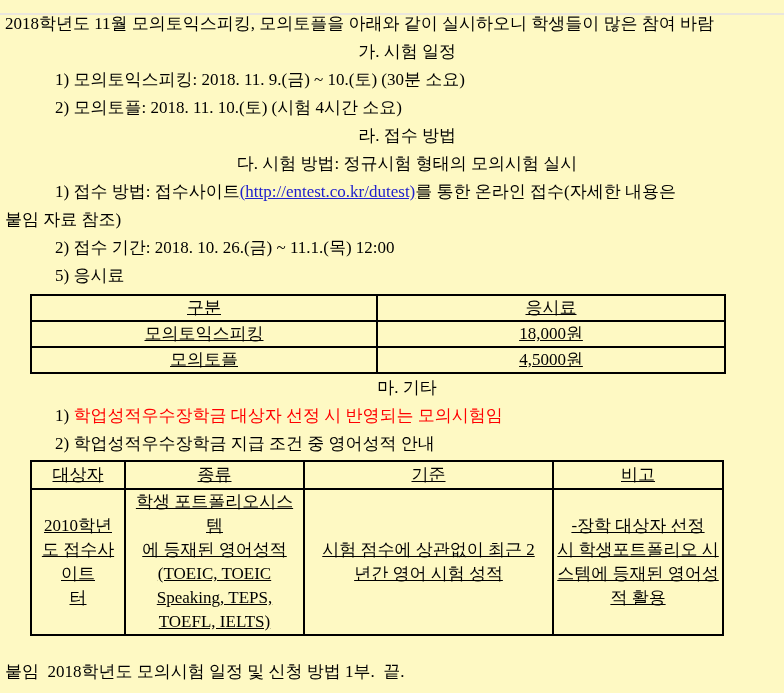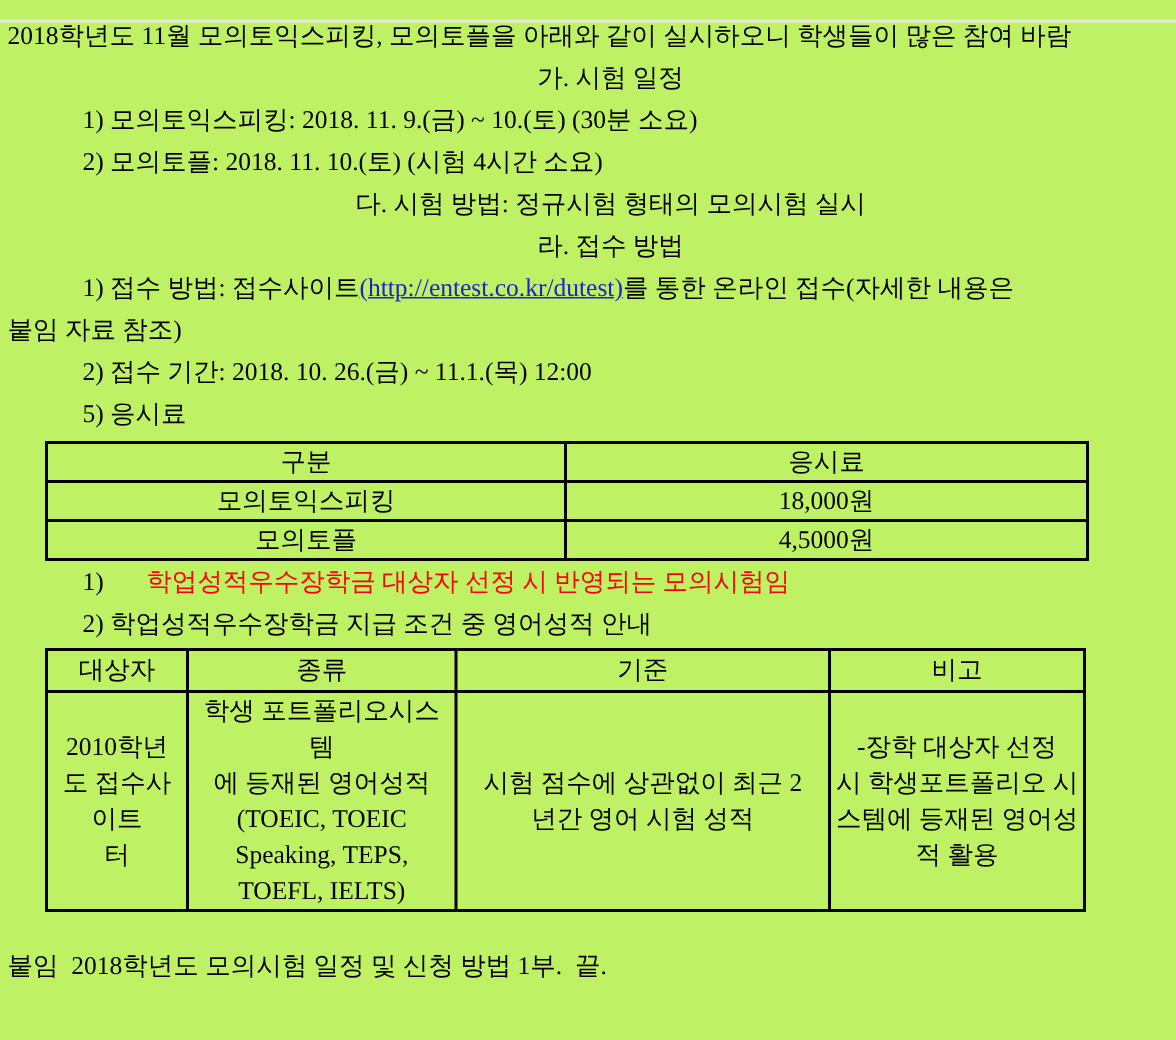--- a/index.html
+++ b/index.html
@@ -1,47 +1,48 @@
 <!DOCTYPE html>
 <html><head>
 <meta charset="utf-8">
 <style>
   html,body { margin:0; padding:0; background:#ffffff; }
   .page {
     position:relative;
     width:784px; height:693px;
     box-sizing:border-box;
     padding:10px 0 0 5px;
-    background:#bef264;
+    background:#fef9c3;
     font-family:"Liberation Serif","DejaVu Serif",serif;
     font-size:17px;
     color:#000000;
     overflow:hidden;
   }
   .top-stripe {
     position:absolute; left:0; top:13px;
     width:784px; height:2px;
     background:#EAE6DD;
   }
   .line { line-height:28px; white-space:nowrap; }
   .ind1 { padding-left:25px;text-align:center; }
   .ind2 { padding-left:50px; }
-  .red  { color:#ff0000;margin-left:24px; }
+  .red  { color:#ff0000; }
   a.doclink { color:#2020cc; text-decoration:underline;text-align:center; }
   table.doc {
     border-collapse:collapse;
     table-layout:fixed;
     margin-left:25px;
   }
   table.doc td {
     border:2px solid #000000;
     text-align:center;
     padding:0 2px;
     font-size:17px;
     overflow:hidden;
+    text-decoration:underline;
   }
   table.fee { width:694px; margin-top:4px; }
   table.fee td { height:24px; line-height:22px; }
   table.sch { width:692px; margin-top:2px;padding-left:11px; }
   table.sch td.hd { height:26px; line-height:24px; }
   table.sch td.bd {
     height:120px;
     line-height:24px;
     white-space:pre-line;
     vertical-align:middle;
@@ -58,22 +59,22 @@
 <div class="page">
 
   <div class="top-stripe"></div>
 
   <div class="line">2018학년도 11월 모의토익스피킹, 모의토플을 아래와 같이 실시하오니 학생들이 많은 참여 바람</div>
 
   <div class="line ind1">가. 시험 일정</div>
   <div class="line ind2">1) 모의토익스피킹: 2018. 11. 9.(금) ~ 10.(토) (30분 소요)</div>
   <div class="line ind2">2) 모의토플: 2018. 11. 10.(토) (시험 4시간 소요)</div>
 
+  <div class="line ind1">라. 접수 방법</div>
   <div class="line ind1">다. 시험 방법: 정규시험 형태의 모의시험 실시</div>
-  <div class="line ind1">라. 접수 방법</div>
 
   <div class="line ind2">
     <span>1) 접수 방법: 접수사이트</span><a class="doclink" href="#">(http://entest.co.kr/dutest)</a><span>를 통한 온라인 접수(자세한 내용은</span>
   </div>
   <div class="line">붙임 자료 참조)</div>
 
   <div class="line ind2">2) 접수 기간: 2018. 10. 26.(금) ~ 11.1.(목) 12:00</div>
   <div class="line ind2">5) 응시료</div>
 
   <table class="doc fee">
@@ -90,20 +91,21 @@
       <td>모의토익스피킹</td>
       <td>18,000원</td>
     </tr>
     <tr>
       <td>모의토플</td>
       <td>4,5000원</td>
     </tr>
   </tbody>
     </table>
 
+  <div class="line ind1">마. 기타</div>
   <div class="line ind2">
     <span>1) </span><span class="red">학업성적우수장학금 대상자 선정 시 반영되는 모의시험임</span>
   </div>
   <div class="line ind2">2) 학업성적우수장학금 지급 조건 중 영어성적 안내</div>
 
   <table class="doc sch">
     <colgroup>
         <col style="width:94px">
         <col style="width:179px">
         <col style="width:249px">

